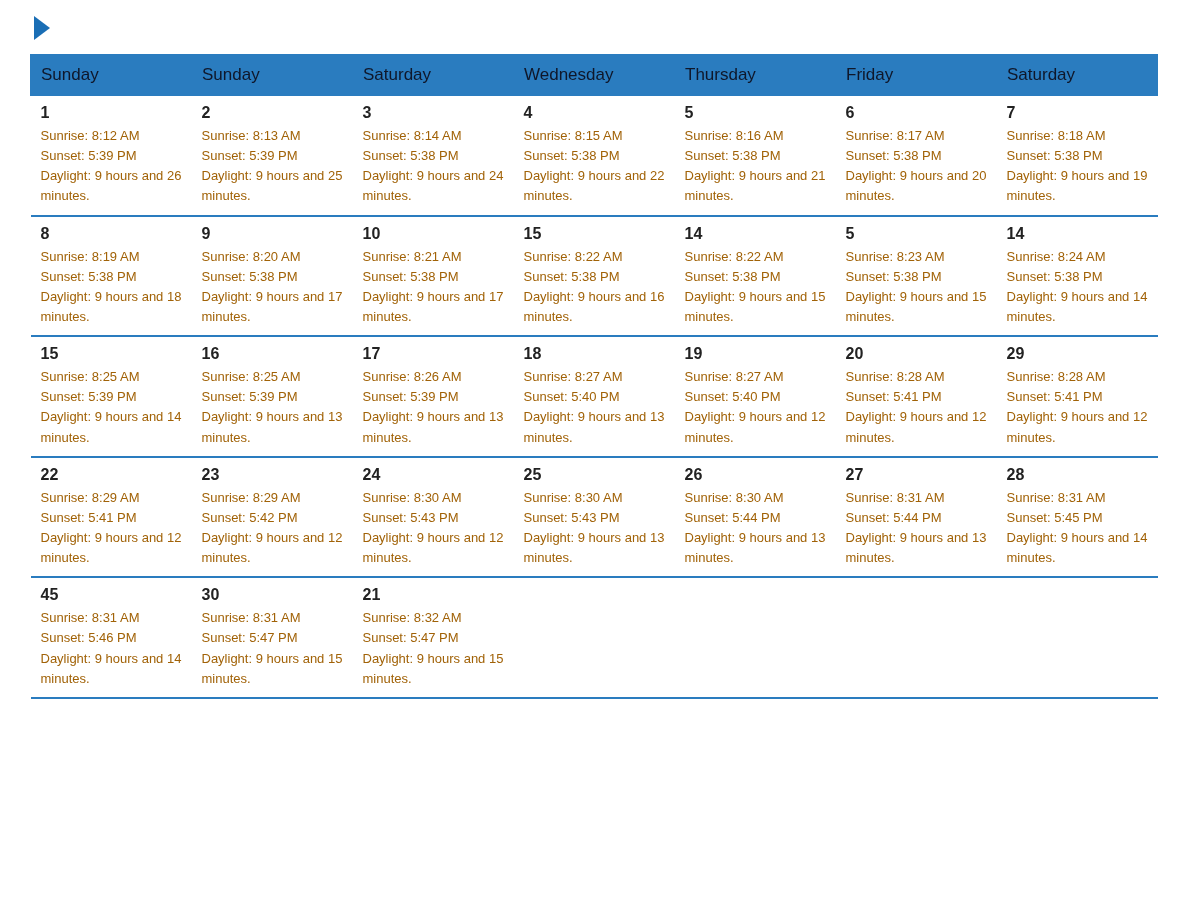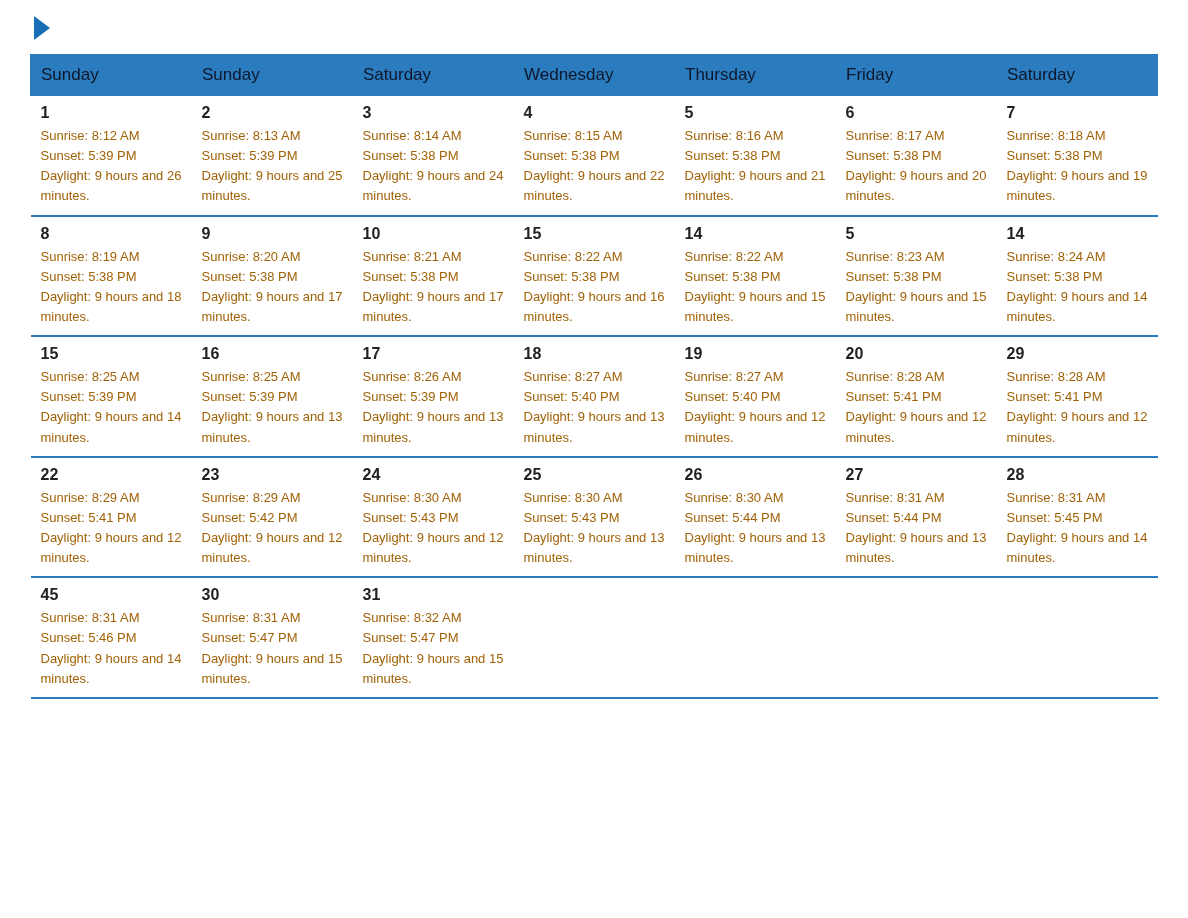--- a/index.html
+++ b/index.html
@@ -193,21 +193,21 @@
         <td><span class="day-num">27</span>
 <span class="day-info">Sunrise: 8:31 AM<br>Sunset: 5:44 PM<br>Daylight: 9 hours and 13 minutes.</span></td>
         <td><span class="day-num">28</span>
 <span class="day-info">Sunrise: 8:31 AM<br>Sunset: 5:45 PM<br>Daylight: 9 hours and 14 minutes.</span></td>
       </tr>
       <tr>
         <td><span class="day-num">45</span>
 <span class="day-info">Sunrise: 8:31 AM<br>Sunset: 5:46 PM<br>Daylight: 9 hours and 14 minutes.</span></td>
         <td><span class="day-num">30</span>
 <span class="day-info">Sunrise: 8:31 AM<br>Sunset: 5:47 PM<br>Daylight: 9 hours and 15 minutes.</span></td>
-        <td><span class="day-num">31</span>
+        <td><span class="day-num">21</span>
 <span class="day-info">Sunrise: 8:32 AM<br>Sunset: 5:47 PM<br>Daylight: 9 hours and 15 minutes.</span></td>
         <td></td>
         <td></td>
         <td></td>
         <td></td>
       </tr>
     </tbody>
 </table>
 
 </body></html>

